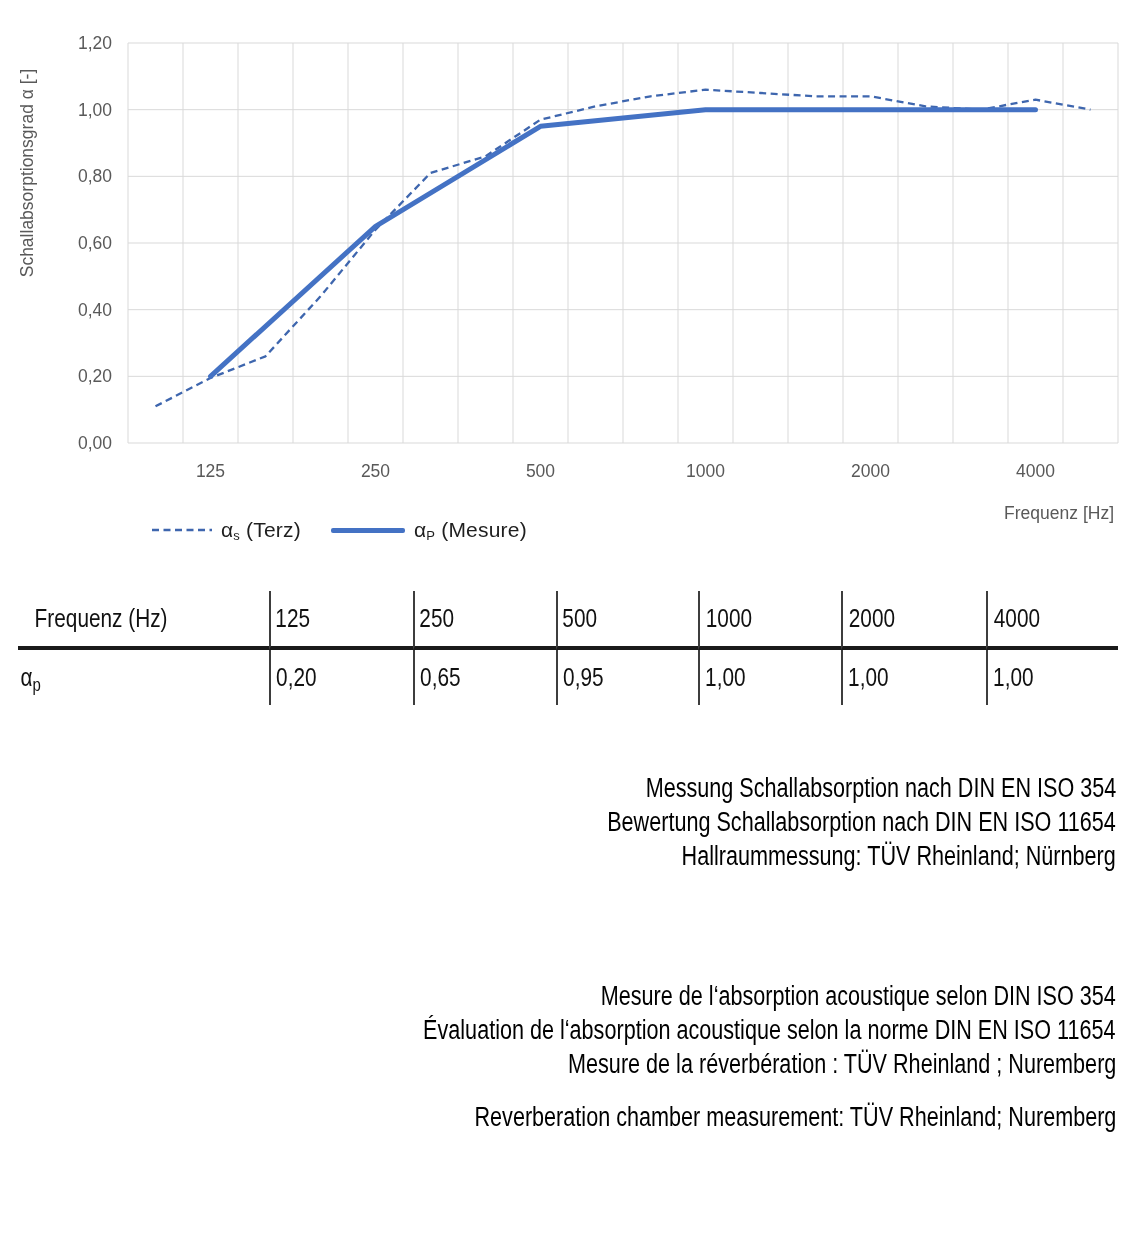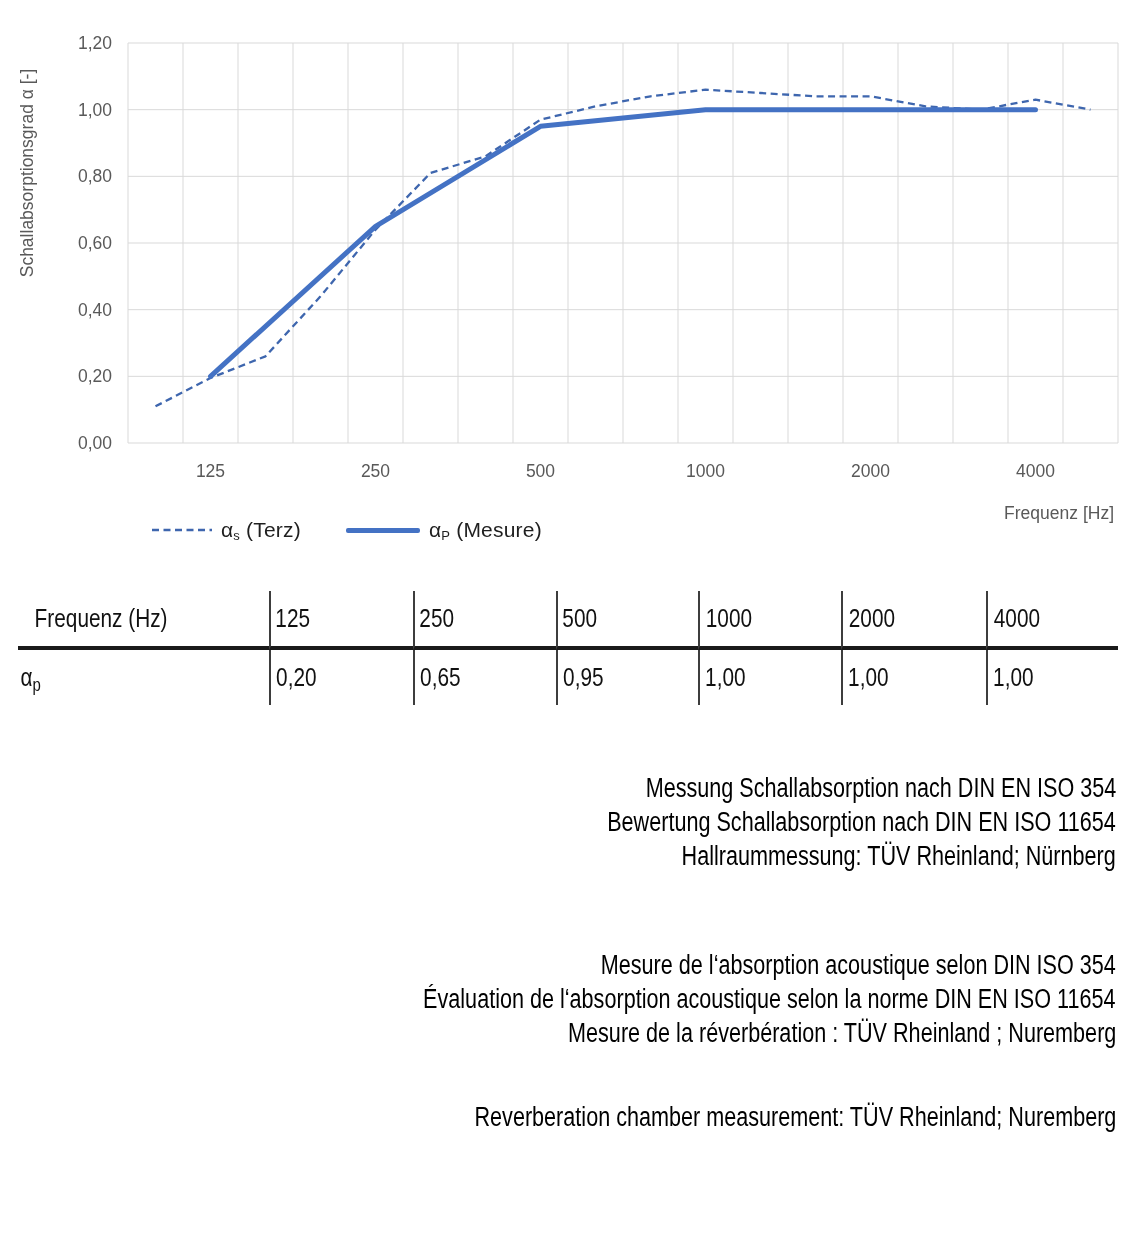--- a/index.html
+++ b/index.html
@@ -6,21 +6,21 @@
   body{
     width:1135px;height:1234px;position:relative;background:#ffffff;
     font-family:"Liberation Sans", sans-serif;color:#1a1a1a;overflow:hidden;
   }
   svg text{font-family:"Liberation Sans", sans-serif;}
 
   
   .chart-wrap{position:absolute;left:0;top:0;width:1135px;height:565px;}
   #chart-svg{position:absolute;left:0;top:0;}
 
-  .legend{position:absolute;left:152px;top:518px;display:flex;align-items:center;gap:45px;}
+  .legend{position:absolute;left:152px;top:518px;display:flex;align-items:center;gap:30px;}
   .legend-item{display:flex;align-items:center;}
   .legend-sample{display:inline-block;}
   .legend-sample.solid{width:74px;height:5px;background:#4472C4;border-radius:2px;}
   .legend-label{font-size:21px;color:#1f1f1f;margin-left:9px;letter-spacing:0.2px;}
   .legend-label sub{font-size:0.62em;position:relative;top:0.22em;vertical-align:baseline;}
 
   
   .cond{display:inline-block;transform:scaleX(0.8);transform-origin:50% 50%;white-space:nowrap;}
   .cond-r{display:inline-block;transform:scaleX(0.8);transform-origin:100% 50%;white-space:nowrap;}
 
@@ -34,21 +34,21 @@
     font-size:26px;color:#111;
   }
   .tbl .cell.vline{border-left:2px solid #3d3d3d;}
   .tbl .cell.hrow{border-bottom:4px solid #1a1a1a;}
   .tbl sub{font-size:0.72em;position:relative;top:0.28em;vertical-align:baseline;}
 
   
   .notes{position:absolute;right:19px;text-align:right;}
   .note-line{font-size:27px;line-height:34px;color:#000000;}
   .notes-german{top:771px;}
-  .notes-french{top:948px;}
+  .notes-french{top:979px;}
   .notes-english{top:1100px;}
 </style>
 </head>
 <body>
 
 <div class="chart-wrap">
   <svg id="chart-svg" width="1135" height="548" viewBox="0 0 1135 548">
       <line x1="128" y1="443" x2="1118" y2="443" stroke="#d9d9d9" stroke-width="1"></line>
       <text x="112" y="449" text-anchor="end" fill="#595959" font-size="17.5">0,00</text>
       <line x1="128" y1="376.3333333333333" x2="1118" y2="376.3333333333333" stroke="#d9d9d9" stroke-width="1"></line>

